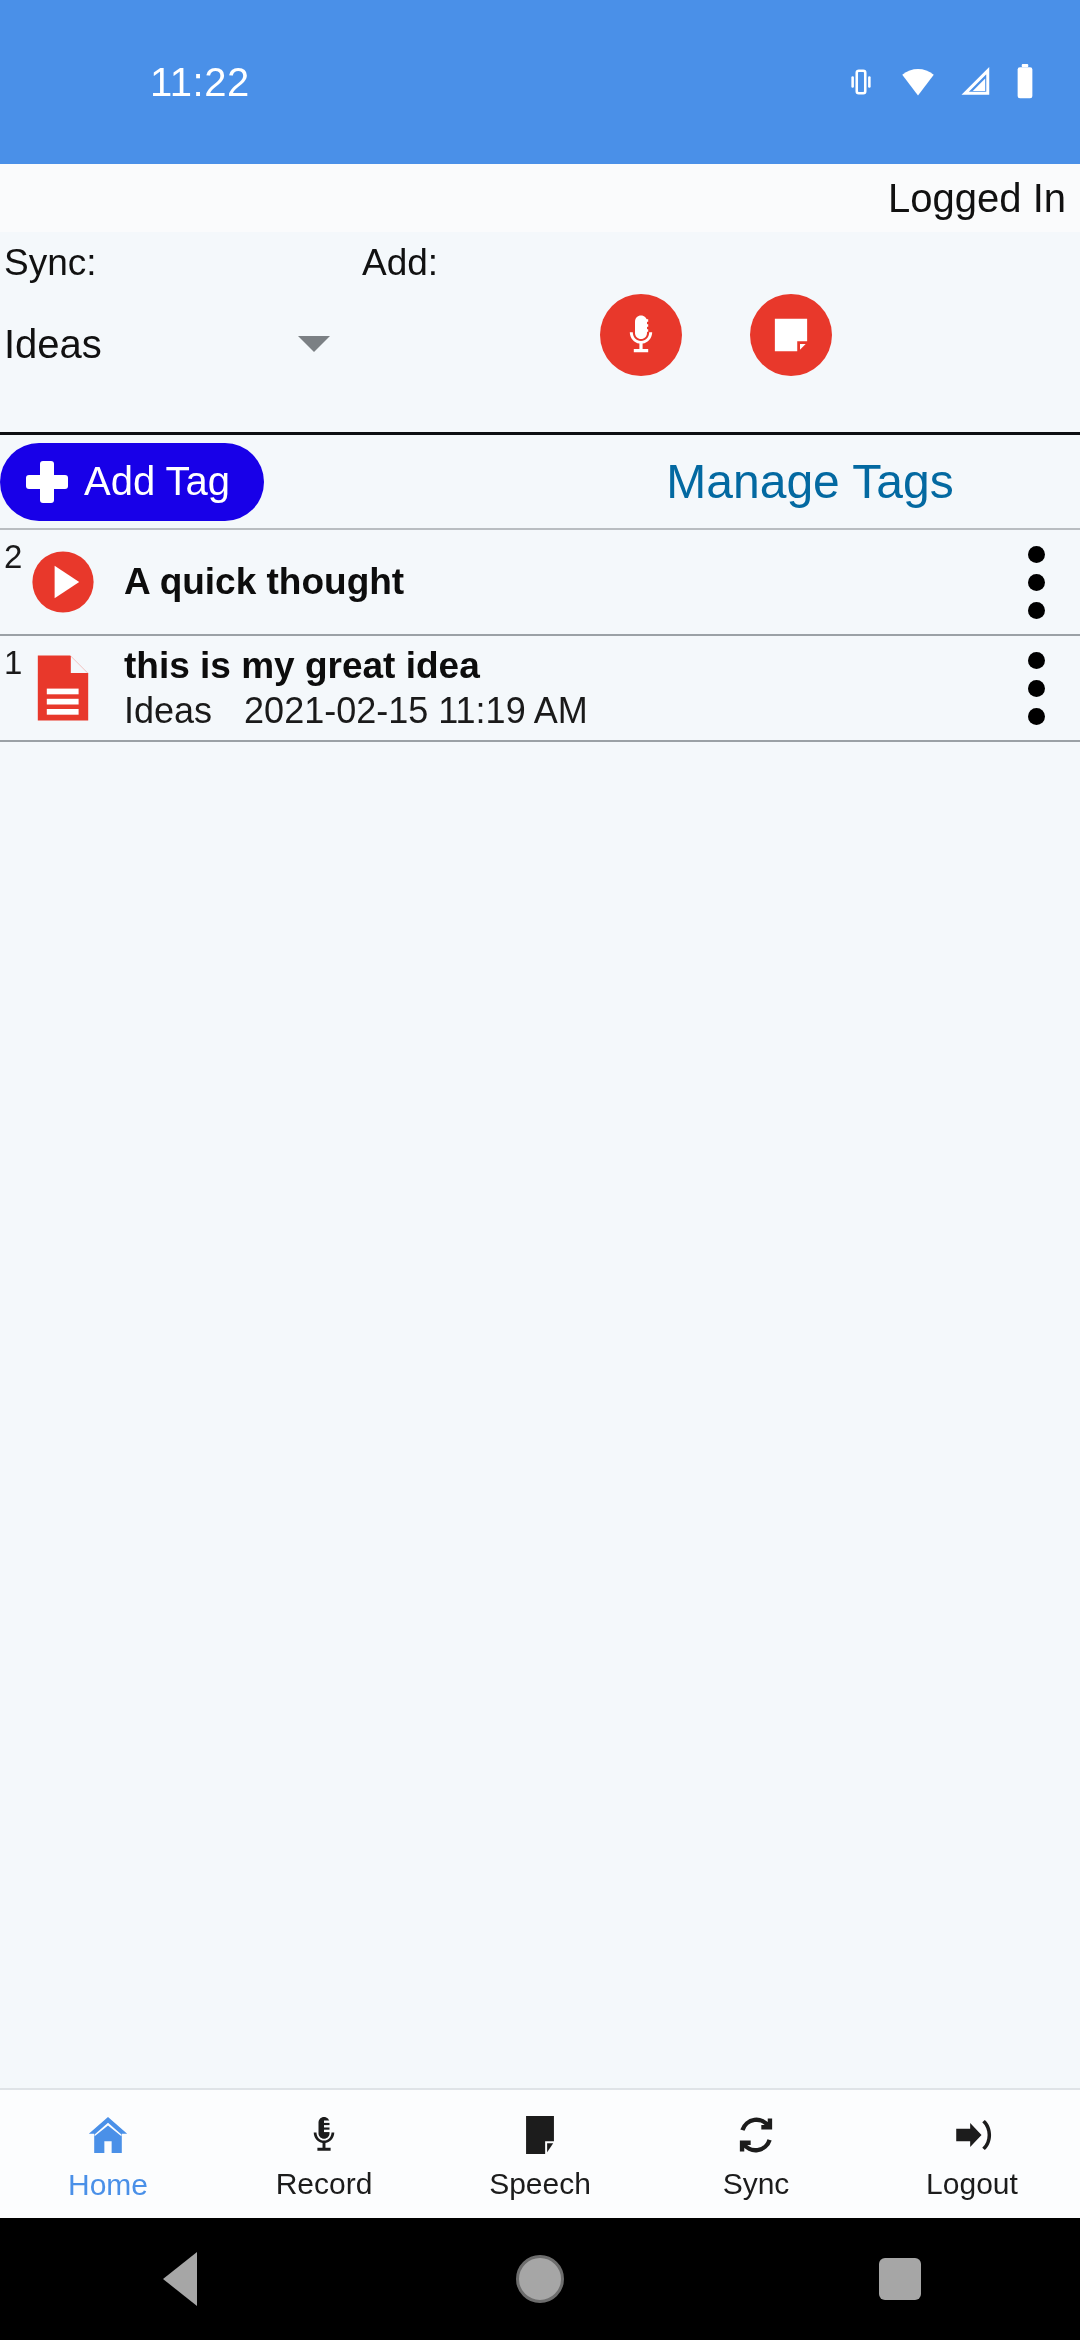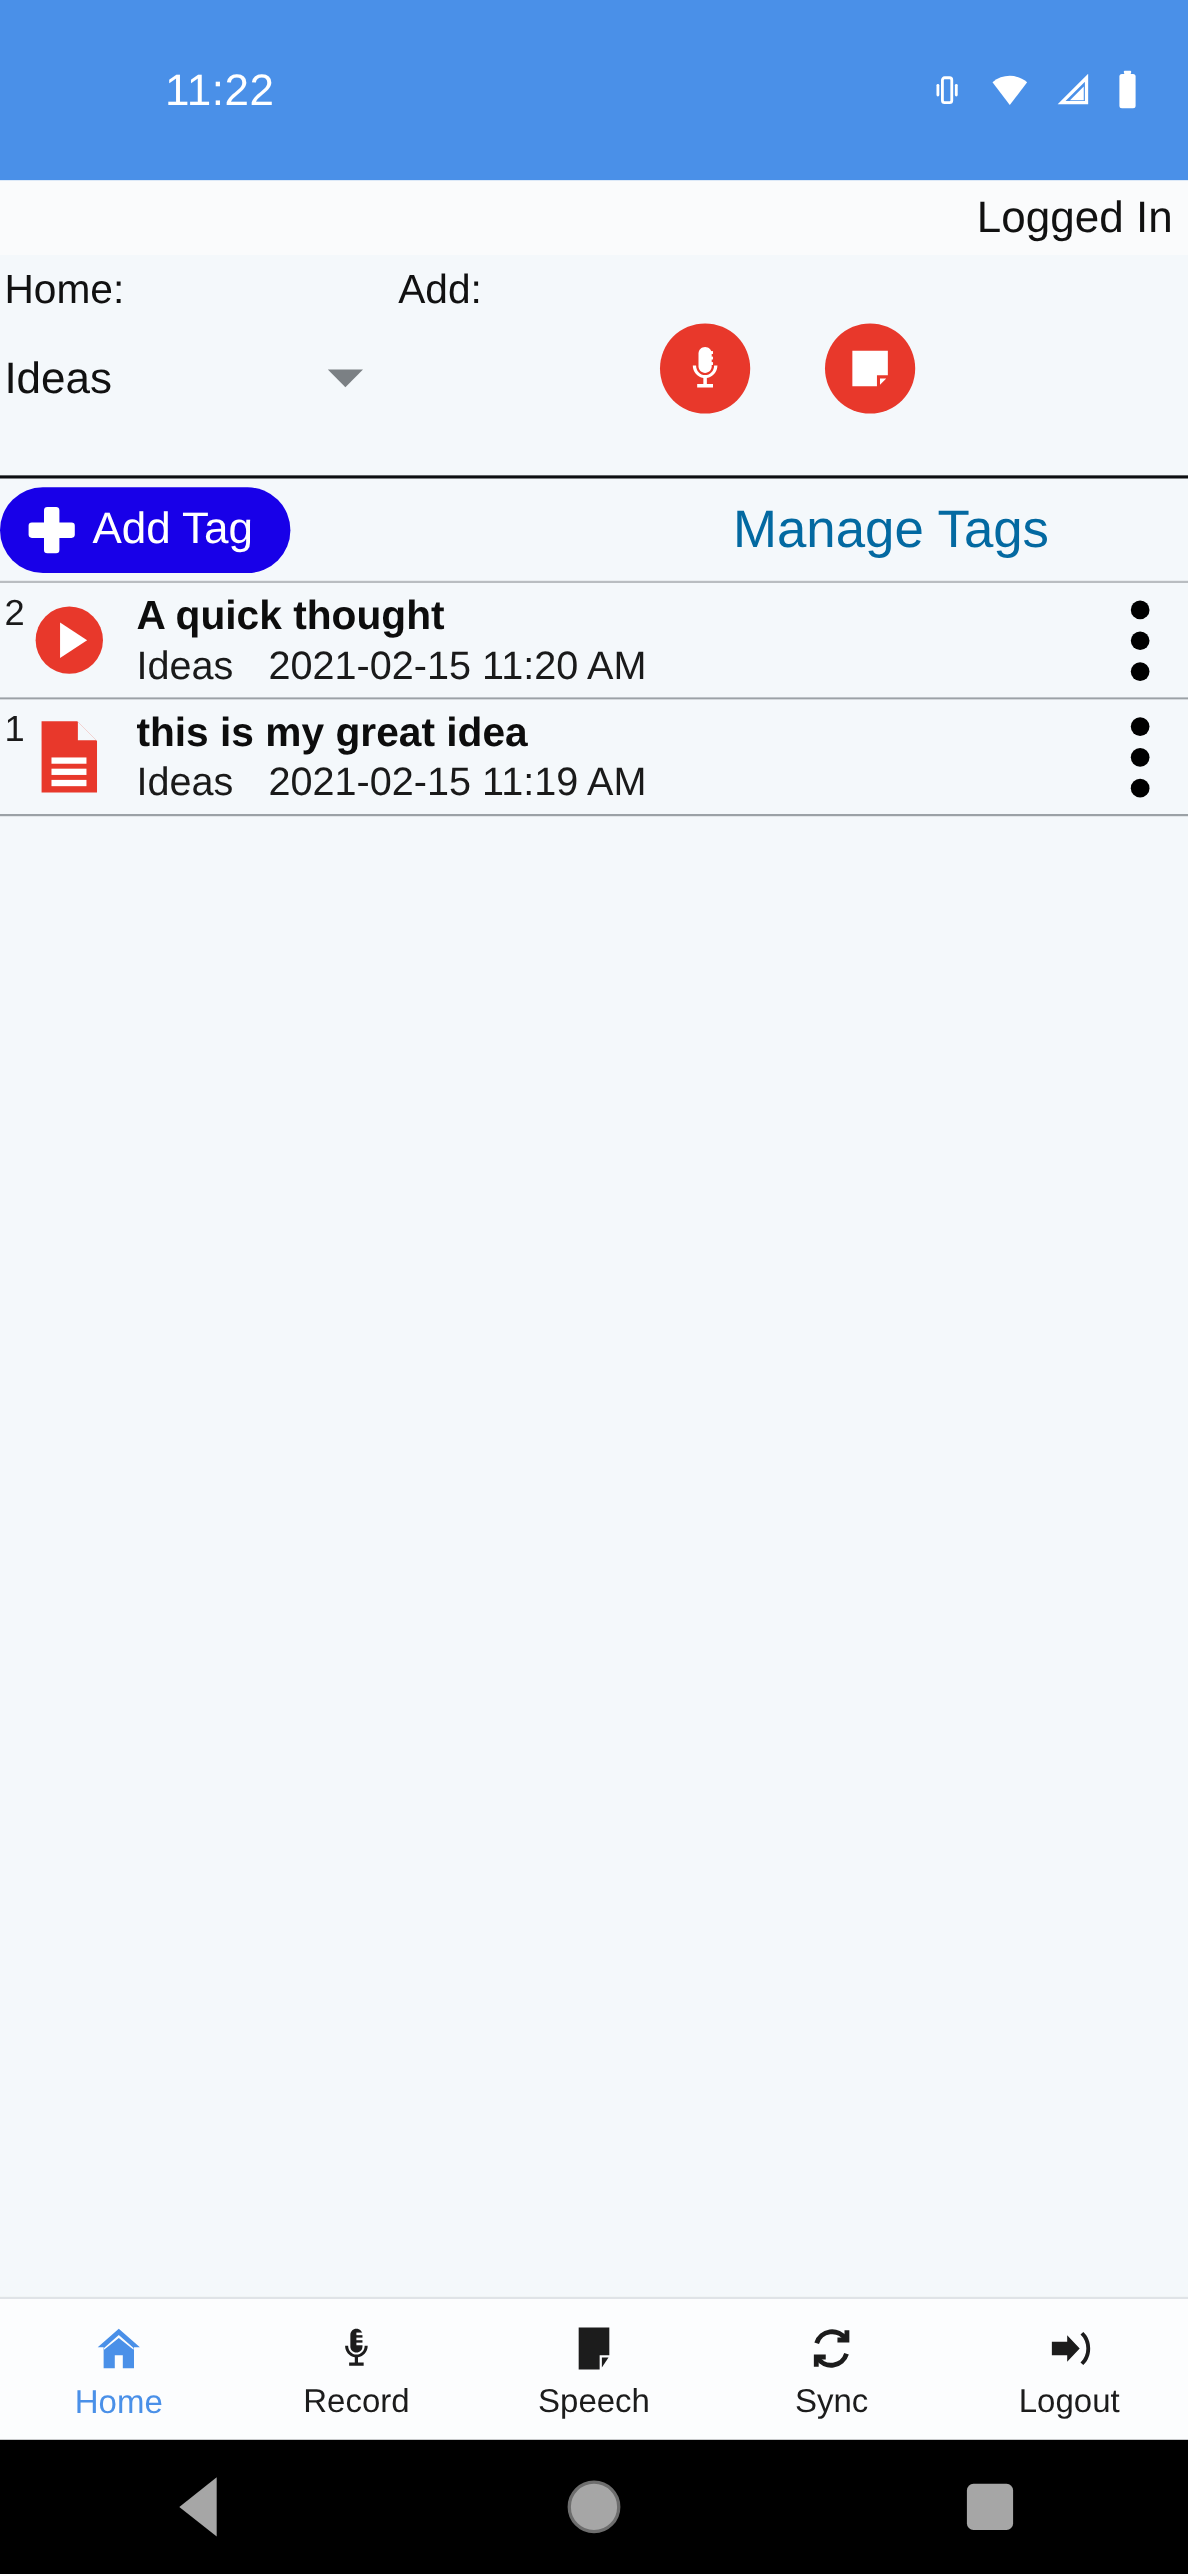--- a/index.html
+++ b/index.html
@@ -165,21 +165,21 @@
         </svg>
       </span>
     </div>
   </div>
 
   <div class="logged-strip">
     <span class="logged-text">Logged In</span>
   </div>
 
   <div class="controls">
-    <span class="lbl lbl-show">Home:</span>
+    <span class="lbl lbl-show">Sync:</span>
     <span class="lbl lbl-add">Add:</span>
 
     <div class="spinner">
       <span class="spinner-value">Ideas</span>
       <span class="spinner-caret"></span>
     </div>
 
     <button class="fab fab-mic">
       <span>
         <svg width="48" height="48" viewBox="0 0 24 24" fill="#fff">
@@ -219,24 +219,20 @@
     <div class="row">
       <span class="row-index">2</span>
       <div class="row-icon">
         <svg width="72" height="72" viewBox="0 0 24 24">
           <circle cx="12" cy="12" r="10.2" fill="#e8382b"></circle>
           <path d="M9.2 6.6 L17.4 12 L9.2 17.4 Z" fill="#fff"></path>
         </svg>
       </div>
       <div class="row-body">
         <div class="row-title">A quick thought</div>
-        <div class="row-meta">
-          <span class="meta-tag">Ideas</span>
-          <span>2021-02-15 11:20 AM</span>
-        </div>
       </div>
       <div class="row-more">
         <i></i>
           <i></i>
           <i></i>
       </div>
     </div>
 
     <div class="row">
       <span class="row-index">1</span>

